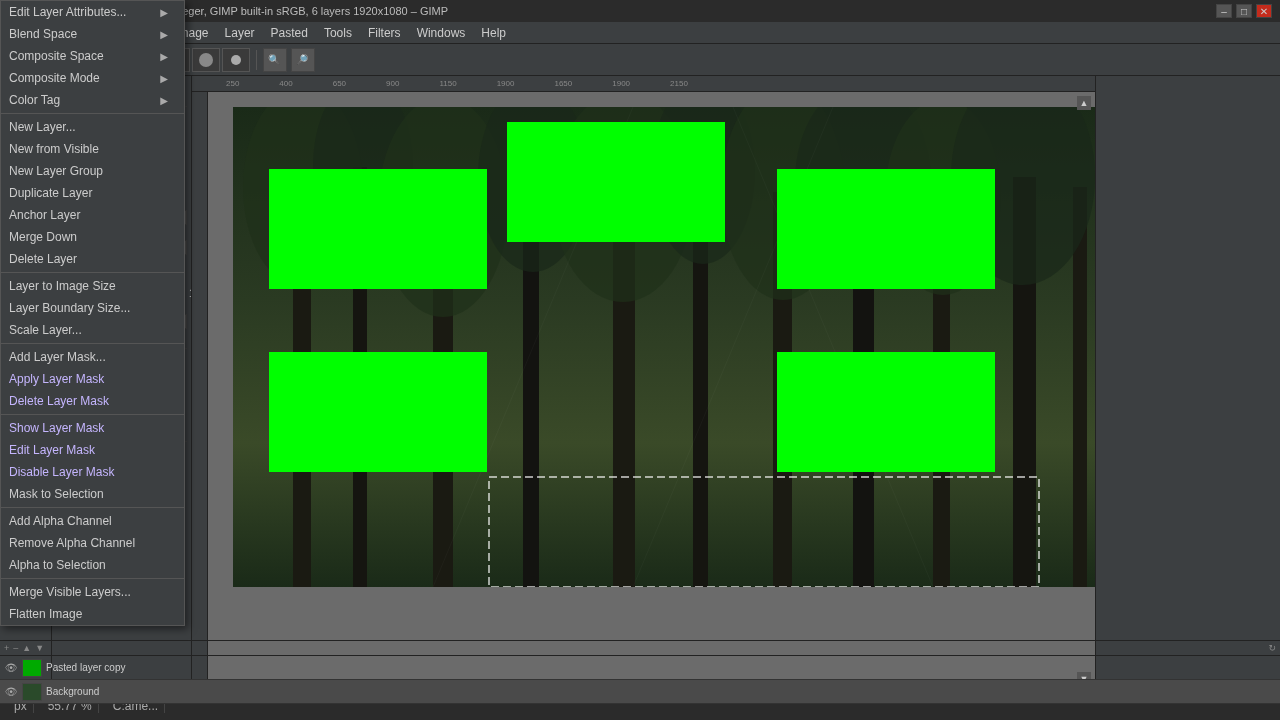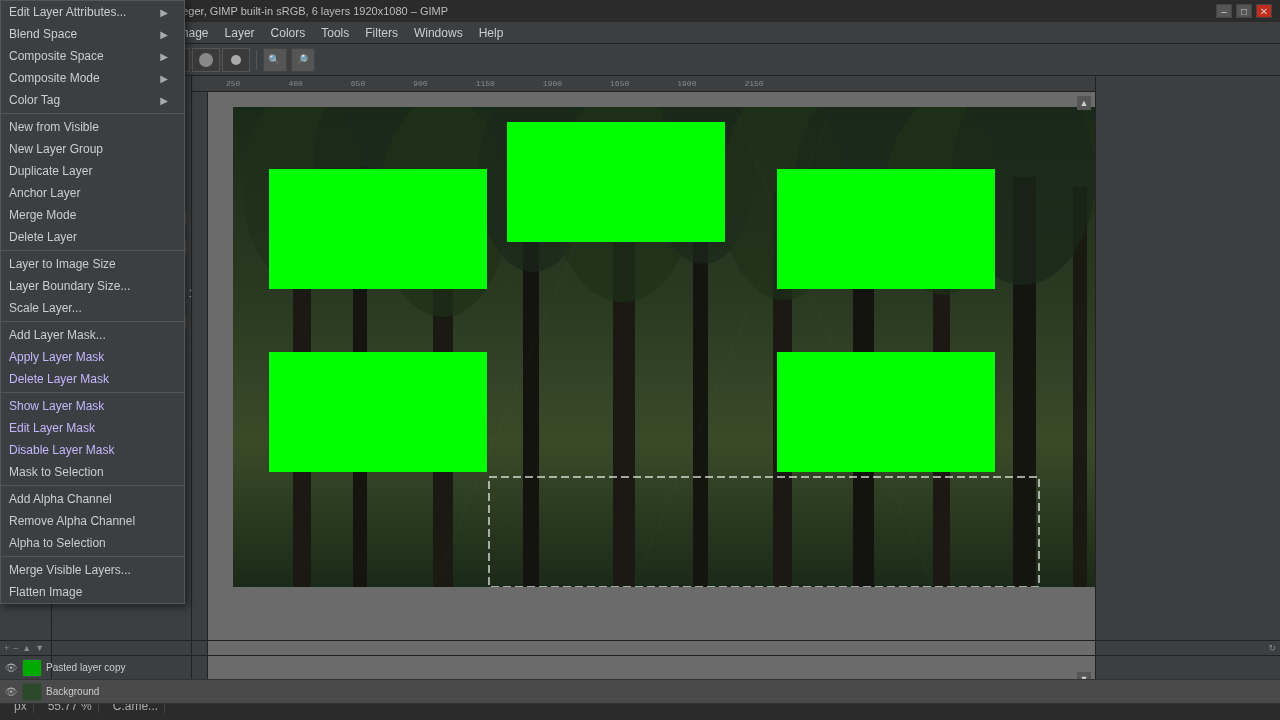--- a/index.html
+++ b/index.html
@@ -212,22 +212,21 @@
       border-top: 1px solid #222;
       font-size: 12px;
       color: #aaa;
     }
     .status-item { padding: 0 6px; border-right: 1px solid #444; }
 
     .ruler-marks {
       display: flex;
       align-items: center;
       height: 16px;
-      gap: 12px;
-      font-family: Liberation Mono, monospace;
+      gap: 4px;
     }
   </style>
 </head>
 <body>
 
 <div class="title-bar">
   <span style="font-size:11px; color:#bbb;">[Untitled]-9.0 (Color 8-bit gamma integer, GIMP built-in sRGB, 6 layers 1920x1080 – GIMP</span>
   <div class="title-bar-buttons">
     <div class="title-bar-btn">–</div>
     <div class="title-bar-btn">□</div>
@@ -235,21 +234,21 @@
   </div>
 </div>
 
 <div class="menu-bar">
   <div class="menu-item">File</div>
   <div class="menu-item">Edit</div>
   <div class="menu-item">Select</div>
   <div class="menu-item">View</div>
   <div class="menu-item">Image</div>
   <div class="menu-item">Layer</div>
-  <div class="menu-item">Colors</div>
+  <div class="menu-item">Pasted</div>
   <div class="menu-item">Tools</div>
   <div class="menu-item">Filters</div>
   <div class="menu-item">Windows</div>
   <div class="menu-item">Help</div>
 </div>
 
 <div class="toolbar">
   <div class="tool-btn">📄</div>
   <div class="tool-btn">📂</div>
   <div class="tool-btn">💾</div>
@@ -534,33 +533,36 @@
       <div class="ctx-item">
         <span>Composite Mode</span>
         <span class="ctx-arrow">▶</span>
       </div>
       <div class="ctx-item">
         <span>Color Tag</span>
         <span class="ctx-arrow">▶</span>
       </div>
       <div class="ctx-separator"></div>
       <div class="ctx-item">
+        <span>New Layer...</span>
+      </div>
+      <div class="ctx-item">
         <span>New from Visible</span>
       </div>
       <div class="ctx-item">
         <span>New Layer Group</span>
       </div>
       <div class="ctx-item">
         <span>Duplicate Layer</span>
       </div>
       <div class="ctx-item">
         <span>Anchor Layer</span>
       </div>
       <div class="ctx-item">
-        <span>Merge Mode</span>
+        <span>Merge Down</span>
       </div>
       <div class="ctx-item">
         <span>Delete Layer</span>
       </div>
       <div class="ctx-separator"></div>
       <div class="ctx-item">
         <span>Layer to Image Size</span>
       </div>
       <div class="ctx-item">
         <span>Layer Boundary Size...</span>

